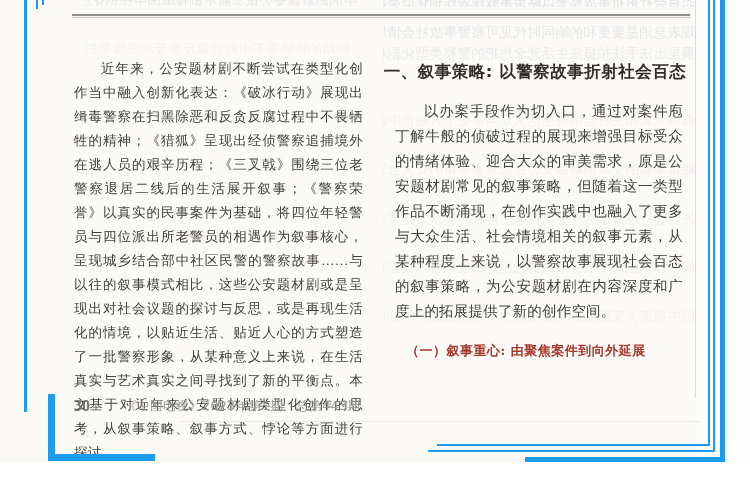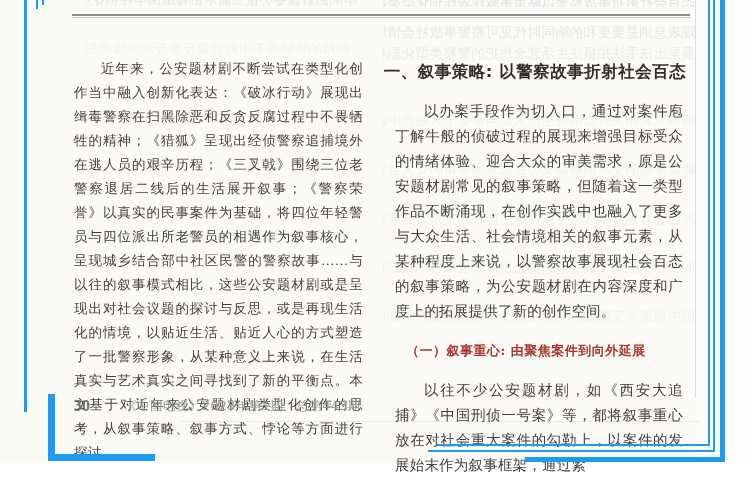--- a/index.html
+++ b/index.html
@@ -92,21 +92,20 @@
   </div>
 
   <div class="col-left">
     <p>近年来，公安题材剧不断尝试在类型化创作当中融入创新化表达：《破冰行动》展现出缉毒警察在扫黑除恶和反贪反腐过程中不畏牺牲的精神；《猎狐》呈现出经侦警察追捕境外在逃人员的艰辛历程；《三叉戟》围绕三位老警察退居二线后的生活展开叙事；《警察荣誉》以真实的民事案件为基础，将四位年轻警员与四位派出所老警员的相遇作为叙事核心，呈现城乡结合部中社区民警的警察故事……与以往的叙事模式相比，这些公安题材剧或是呈现出对社会议题的探讨与反思，或是再现生活化的情境，以贴近生活、贴近人心的方式塑造了一批警察形象，从某种意义上来说，在生活真实与艺术真实之间寻找到了新的平衡点。本文基于对近年来公安题材剧类型化创作的思考，从叙事策略、叙事方式、悖论等方面进行探讨。</p>
   </div>
 
   <div class="col-right">
     <h2>一、叙事策略: 以警察故事折射社会百态</h2>
     <p>以办案手段作为切入口，通过对案件庖丁解牛般的侦破过程的展现来增强目标受众的情绪体验、迎合大众的审美需求，原是公安题材剧常见的叙事策略，但随着这一类型作品不断涌现，在创作实践中也融入了更多与大众生活、社会情境相关的叙事元素，从某种程度上来说，以警察故事展现社会百态的叙事策略，为公安题材剧在内容深度和广度上的拓展提供了新的创作空间。</p>
     <h3>（一）叙事重心: 由聚焦案件到向外延展</h3>
-    <p>以往不少公安题材剧，如《西安大追捕》《中国刑侦一号案》等，都将叙事重心放在对社会重大案件的勾勒上，以案件的发展始末作为叙事框架，通过紧</p>
   </div>
 
   <div class="footer">
     <span class="pagenum">30</span>
     <span class="journal">《中国电视》2023年第1期　总第443期</span>
   </div>
 
   <div class="blue" style="left:24px;top:0;width:3px;height:412px;"></div>
   <div class="blue" style="left:36px;top:0;width:2px;height:9px;"></div>
   <div class="blue" style="left:42px;top:0;width:2px;height:5px;"></div>

